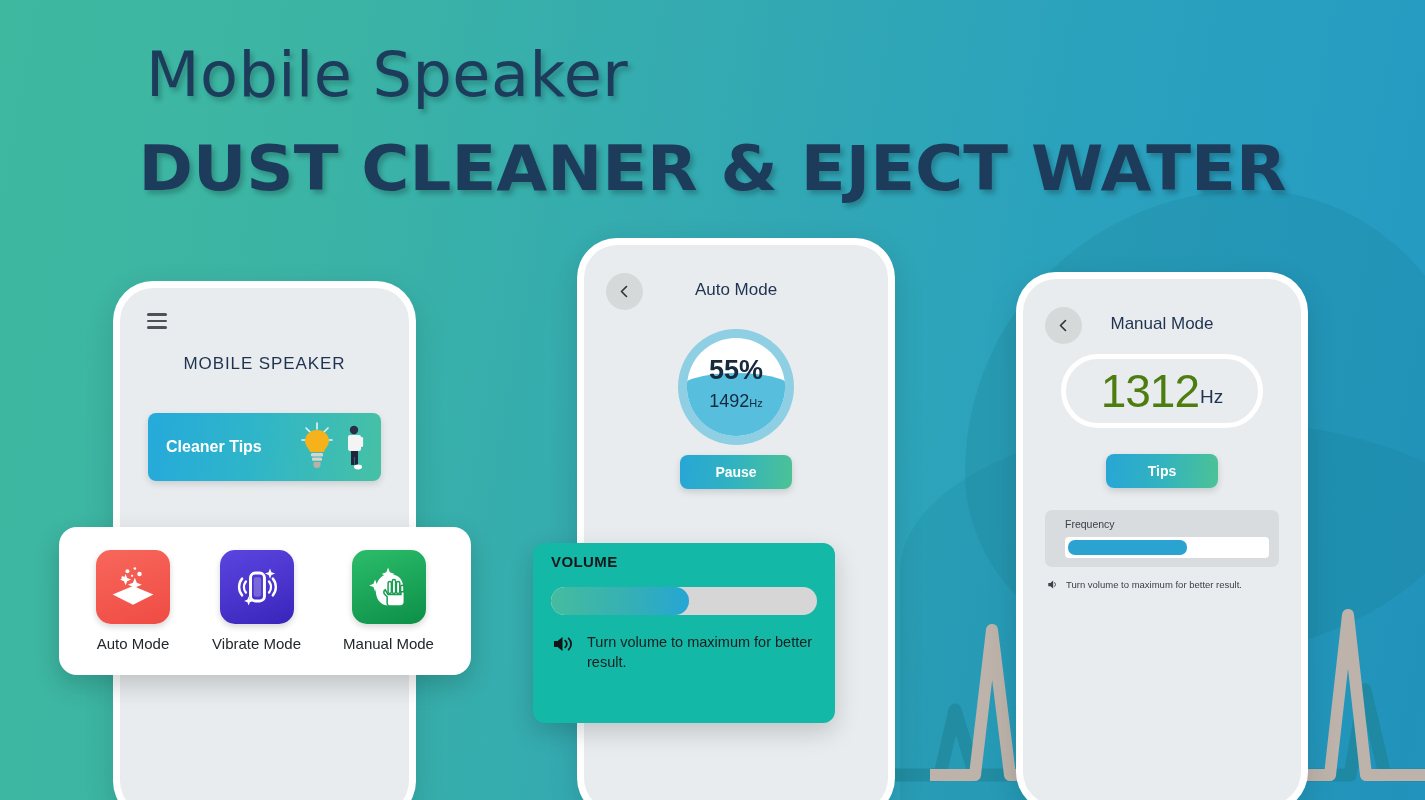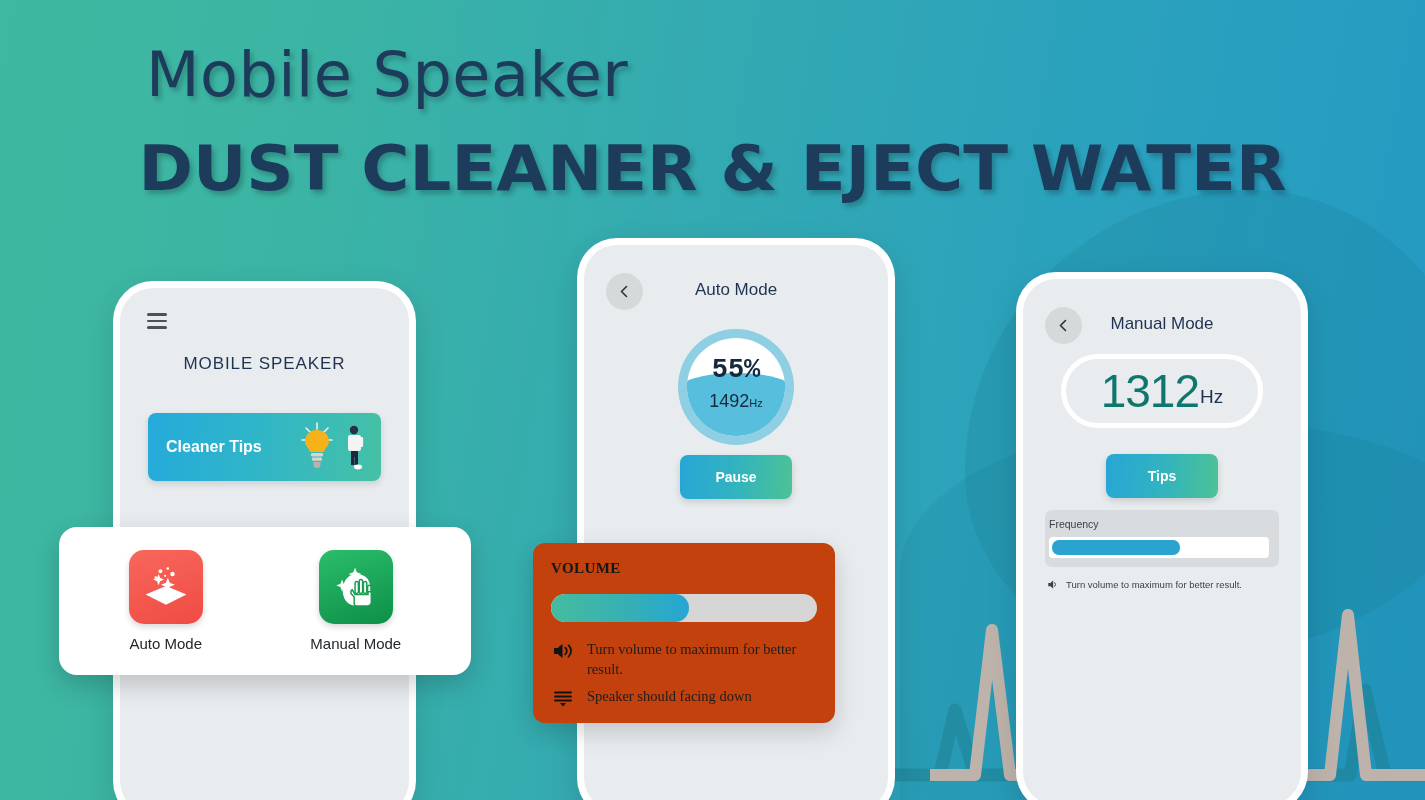--- a/index.html
+++ b/index.html
@@ -127,44 +127,43 @@
     position: absolute; left: -10%; width: 120%; bottom: 0; height: 55%;
     background: #57bede;
   }
   .gauge-fill::before {
     content: ""; position: absolute; top: -9px; left: 0; width: 100%; height: 18px;
     background: #57bede;
     border-radius: 50% 50% 0 0 / 100% 100% 0 0;
   }
   .gauge-pct {
     position: absolute; width: 100%; top: 26px; text-align: center;
-    font-size: 27px; font-weight: 700; color: #16293d; z-index: 3; font-family: Liberation Mono, monospace;
+    font-size: 27px; font-weight: 700; color: #16293d; z-index: 3;
   }
   .gauge-hz {
     position: absolute; width: 100%; top: 62px; text-align: center;
     font-size: 18px; color: #16293d; z-index: 3;
   }
   .gauge-hz .unit { font-size: 11px; }
   .cta {
     position: absolute; left: 50%; transform: translateX(-50%);
-    width: 112px; height: 44px; border-radius: 8px;
+    width: 112px; height: 34px; border-radius: 8px;
     background: linear-gradient(95deg, #27a6d6 0%, #32b3bf 50%, #4cc295 100%);
     color: #fff; font-size: 14px; font-weight: 700;
     display: flex; align-items: center; justify-content: center;
     cursor: pointer; box-shadow: 0 3px 7px rgba(0,0,0,0.14);
   }
   #pause-btn { top: 210px; }
 
   
   #volume-card {
     position: absolute; left: 533px; top: 543px; width: 302px; height: 180px;
-    background: #c2410c; border-radius: 12px;
+    background: #14b8a6; border-radius: 12px;
     box-shadow: 0 9px 24px rgba(0,0,0,0.17);
-    padding: 17px 18px 0 18px;
-    font-family: Liberation Serif, serif;
+    padding: 10px 18px 0 18px;
   }
   .vol-title { font-size: 15px; font-weight: 700; color: #15181a; letter-spacing: 0.4px; }
   .vol-track {
     margin-top: 17px; height: 28px; border-radius: 14px; background: #d6d6d6; overflow: hidden;
     cursor: pointer;
   }
   .vol-fill {
     height: 100%; width: 52%; border-radius: 14px;
     background: linear-gradient(90deg, #45bc9f 0%, #36b0b4 55%, #26a6d4 100%);
   }
@@ -173,26 +172,26 @@
   .vol-row .ic { width: 24px; flex: none; display: flex; justify-content: center; padding-top: 2px; }
   .vol-row .tx { font-size: 14.5px; color: #1b1e20; line-height: 1.35; }
 
   
   .freq-pill {
     position: absolute; left: 50%; transform: translateX(-50%); top: 75px;
     width: 202px; height: 74px; border-radius: 37px;
     background: #e8ecee; border: 5px solid #ffffff;
     display: flex; align-items: center; justify-content: center;
   }
-  .freq-val { font-size: 46px; color: #0f766e; letter-spacing: -1px; line-height: 1; }
+  .freq-val { font-size: 46px; color: #4d7c0f; letter-spacing: -1px; line-height: 1; }
   .freq-unit { font-size: 19px; color: #1f3350; margin-left: 1px; align-self: center; padding-top: 12px; }
   #stop-btn { top: 175px; }
   .freq-panel {
     position: absolute; left: 22px; right: 22px; top: 231px; height: 57px;
-    background: #d8dcde; border-radius: 7px; padding: 8px 10px 0 4px;
+    background: #d8dcde; border-radius: 7px; padding: 8px 10px 0 20px;
   }
   .freq-panel-label { font-size: 10.5px; color: #3a4148; }
   .freq-track {
     margin-top: 7px; height: 21px; border-radius: 4px; background: #fff; padding: 3px;
     cursor: pointer;
   }
   .freq-fill { height: 100%; width: 60%; border-radius: 7px; background: #2ba3d0; }
   .freq-hint { position: absolute; left: 24px; top: 300px; display: flex; align-items: center; gap: 6px; }
   .freq-hint .tx { font-size: 9.5px; color: #3a4148; }
 
@@ -339,20 +338,39 @@
           <circle cx="27" cy="16" r="1.2"></circle>
           <path d="M20 14 l1.7 4.3 L26 20 l-4.3 1.7 L20 26 l-1.7-4.3 L14 20 l4.3-1.7 Z"></path>
           <path d="M30 18 l2.1 5.4 L37.5 25.5 l-5.4 2.1 L30 33 l-2.1-5.4 L22.5 25.5 l5.4-2.1 Z"></path>
           <path d="M28 27 L50 36 L28 47 L6 36 Z"></path>
         </g>
       </svg>
     </div>
     <div class="mode-label">Auto Mode</div>
   </div>
 
+  <div class="mode-item">
+    <div class="mode-icon" style="background:linear-gradient(160deg,#5b45e0 0%,#3a25bb 100%);">
+      <svg viewBox="0 0 56 56" width="52" height="52">
+        <rect x="21" y="13" width="15" height="30" rx="5" fill="none" stroke="#ffffff" stroke-width="3.2"></rect>
+        <rect x="24.5" y="17.5" width="8" height="21" rx="2.5" fill="#ffffff" opacity="0.25"></rect>
+        <g stroke="#ffffff" stroke-width="2.6" stroke-linecap="round" fill="none">
+          <path d="M16 22 a10 10 0 0 0 0 12"></path>
+          <path d="M12 19 a14 14 0 0 0 0 18"></path>
+          <path d="M41 22 a10 10 0 0 1 0 12"></path>
+          <path d="M45 19 a14 14 0 0 1 0 18"></path>
+        </g>
+        <g fill="#ffffff">
+          <path d="M42 8 l1.5 4 L47.5 13.5 l-4 1.5 L42 19 l-1.5-4 L36.5 13.5 l4-1.5 Z"></path>
+          <path d="M19 38 l1.3 3.5 L23.8 43 l-3.5 1.3 L19 48 l-1.3-3.7 L14.2 43 l3.5-1.5 Z"></path>
+        </g>
+      </svg>
+    </div>
+    <div class="mode-label">Vibrate Mode</div>
+  </div>
 
   <div class="mode-item">
     <div class="mode-icon" style="background:linear-gradient(160deg,#2bbd6b 0%,#0d8f48 100%);">
       <svg viewBox="0 0 56 56" width="52" height="52">
         <g fill="#ffffff">
           <path d="M27 7 l1.9 5.1 L34 14 l-5.1 1.9 L27 21 l-1.9-5.1 L20 14 l5.1-1.9 Z"></path>
           <path d="M13 20 l1.7 4.6 L19.3 26.3 l-4.6 1.7 L13 33 l-1.7-5 L6.7 26.3 l4.6-1.7 Z"></path>
           <path d="M28 14 c7 0 12 3 14 8 c2.5 6 3 13 0 19 c-3 6 -10 8 -16 7 c-7 -1 -11 -6 -12 -13 c-1 -7 1 -14 6 -18 c2.4 -2 5 -3 8 -3 Z"></path>
         </g>
         <g fill="#ffffff" stroke="#1a9c53" stroke-width="1.6">
@@ -381,27 +399,14 @@
       <span class="ic">
         <svg width="22" height="18" viewBox="0 0 22 18">
           <path d="M2 6 h3.6 L10.5 2 v14 L5.6 12 H2 Z" fill="#111315"></path>
           <path d="M13.2 5.6 a4.4 4.4 0 0 1 0 6.8" fill="none" stroke="#111315" stroke-width="1.8" stroke-linecap="round"></path>
           <path d="M16.6 3.4 a7.6 7.6 0 0 1 0 11.2" fill="none" stroke="#111315" stroke-width="1.8" stroke-linecap="round"></path>
         </svg>
       </span>
       <span class="tx">Turn volume to maximum for better result.</span>
     </div>
 
-    <div class="vol-row">
-      <span class="ic">
-        <svg width="22" height="18" viewBox="0 0 22 18">
-          <g stroke="#111315" stroke-width="1.9" stroke-linecap="round">
-            <line x1="3" y1="3.5" x2="19" y2="3.5"></line>
-            <line x1="3" y1="7.5" x2="19" y2="7.5"></line>
-            <line x1="3" y1="11.5" x2="19" y2="11.5"></line>
-          </g>
-          <path d="M8 14 h6 l-3 3.4 Z" fill="#111315"></path>
-        </svg>
-      </span>
-      <span class="tx">Speaker should facing down</span>
-    </div>
   </div>
 </div>
 
 </body></html>

